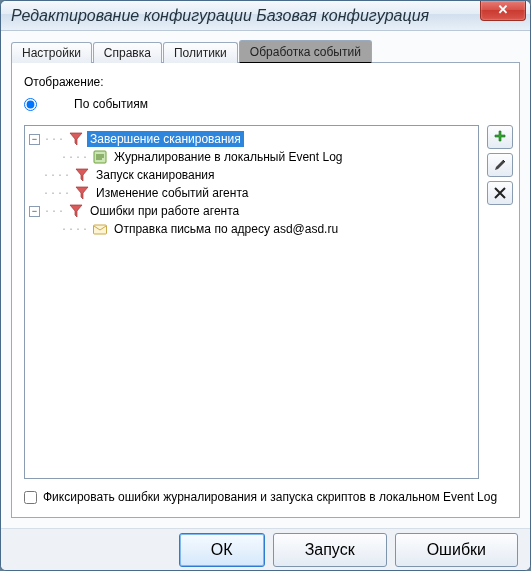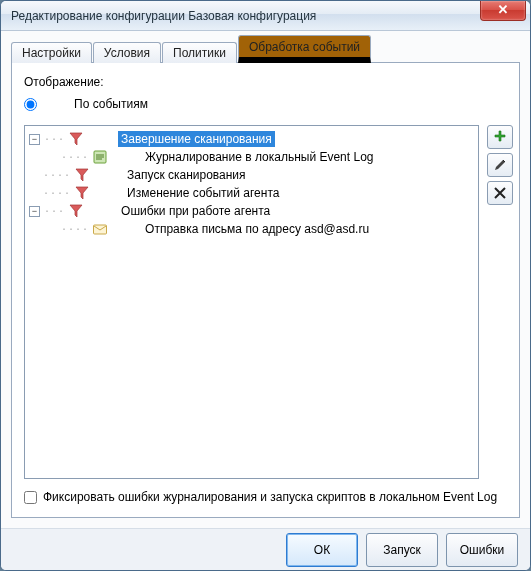--- a/index.html
+++ b/index.html
@@ -27,24 +27,25 @@
     height: 30px;
     background: linear-gradient(to bottom,#f6f9fc 0%,#e4ecf5 45%,#d2dfee 46%,#e8f0f8 100%);
     border-bottom: 1px solid #b9c7d7;
     display: flex;
     align-items: center;
     padding: 0 0 0 10px;
     position: relative;
   }
   .titlebar .title {
     color: #24343f;
-    font-size: 12px;
+    font-size: 16px;
     flex: 1;
     white-space: nowrap;
     overflow: hidden;
+    font-style: italic;
   }
   .closebtn {
     width: 46px;
     height: 20px;
     margin-right: 4px;
     margin-top: -10px;
     background: linear-gradient(to bottom,#e67a72 0%,#d9534a 45%,#c83a2f 46%,#d9534a 100%);
     border: 1px solid #9b2e25;
     border-top: none;
     border-radius: 0 0 4px 4px;
@@ -77,22 +78,22 @@
     border-radius: 3px 3px 0 0;
     margin-right: 1px;
     background: linear-gradient(to bottom,#fdfdfe,#e9eef5);
     color: #222;
     cursor: default;
     position: relative;
     top: 1px;
     text-align: center;
   }
   .tab.active {
-    background: #a16207;
-    border-bottom: 6px solid #000000;
+    background: #a3a3a3;
+    border-bottom: 1px solid #000000;
     top: 1px;
     padding-top: 4px;
     z-index: 3;
   }
   .tabpanel {
     flex: 1;
     border: 1px solid #9aaabf;
     background: #fff;
     padding: 10px 4px 12px 12px;
     display: flex;
@@ -139,21 +140,21 @@
     color: #333;
   }
   .dots {
     color: #b0b0b0;
     letter-spacing: 1px;
     margin-right: 2px;
     font-family: monospace;
     font-size: 10px;
   }
   .tree-icon { width: 16px; height: 16px; margin: 0 3px 0 1px; }
-  .node-label { padding: 1px 3px; margin-left: 31px; }
+  .node-label { padding: 1px 3px; }
   .node-label.selected {
     background: #2e86dc;
     color: #fff;
   }
   .side-buttons {
     width: 28px;
     margin-left: 8px;
     display: flex;
     flex-direction: column;
     gap: 4px;
@@ -184,23 +185,23 @@
     justify-content: flex-end;
     gap: 8px;
     padding: 0 12px;
   }
   .dlg-btn {
     min-width: 72px;
     height: 34px;
     border: 1px solid #7d94ad;
     border-radius: 3px;
     background: linear-gradient(to bottom,#fdfdfe,#e4ebf4);
-    font-size: 12px;
+    font-size: 16px;
     cursor: default;
-    padding: 0 8px;
+    padding: 0 31px;
   }
   .dlg-btn.primary {
     border-color: #2e7bd1;
     box-shadow: 0 0 0 1px #7fb7ee inset;
     background: linear-gradient(to bottom,#f6fbff,#d5e8fb);
   }
   svg { display: block; }
 </style>
 </head>
 <body>
@@ -211,21 +212,21 @@
     <div class="title">Редактирование конфигурации Базовая конфигурация</div>
     <div class="closebtn">
       <span>✕</span>
     </div>
   </div>
 
   <div class="client">
 
     <div class="tabs">
       <div class="tab"><span>Настройки</span></div>
-      <div class="tab"><span>Условия</span></div>
+      <div class="tab"><span>Справка</span></div>
       <div class="tab"><span>Политики</span></div>
       <div class="tab active"><span>Обработка событий</span></div>
     </div>
 
     <div class="tabpanel">
 
       <div class="section-label">Отображение:</div>
 
       <div class="radio-row">
         <input type="radio" name="disp" checked="" style="">

